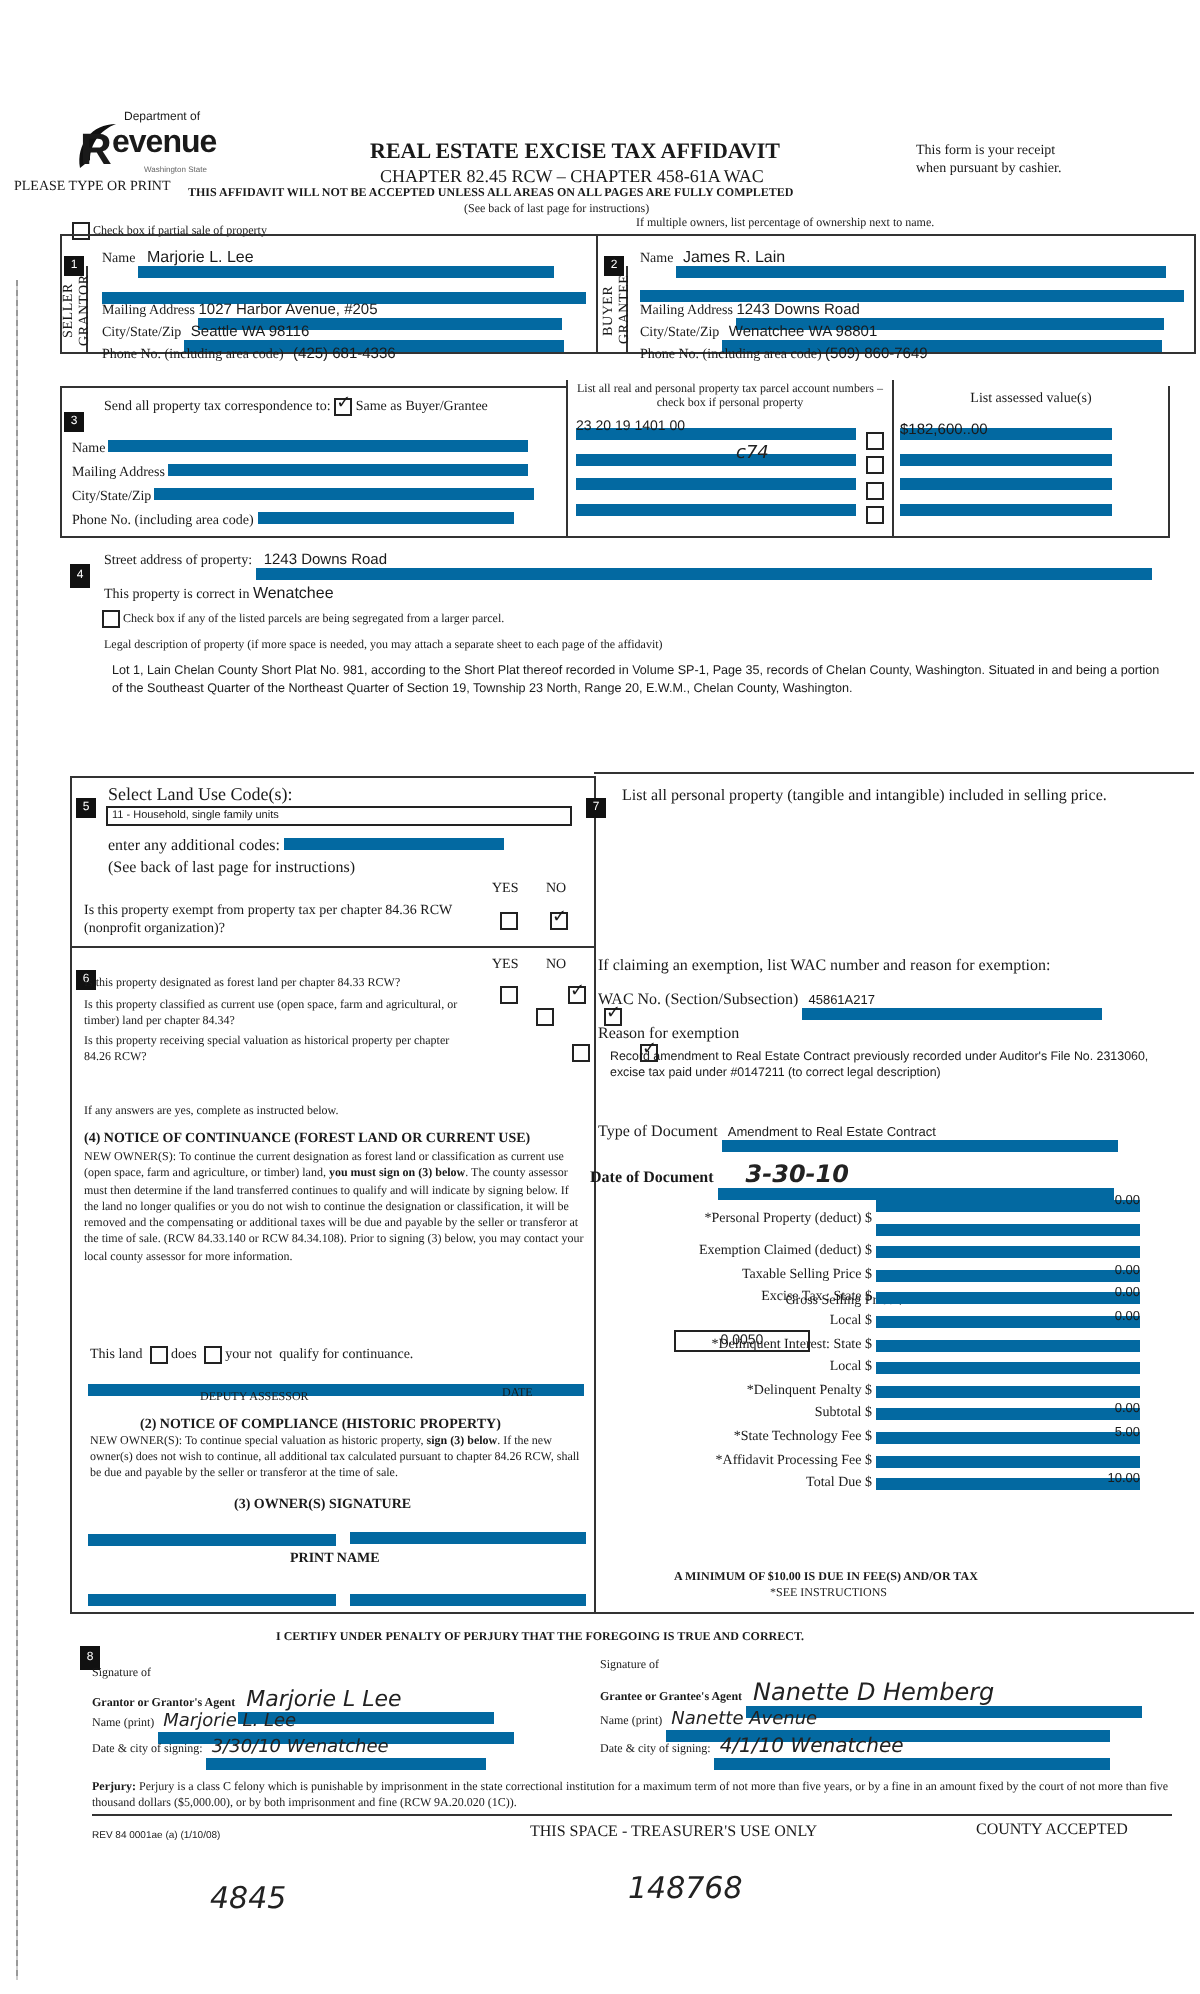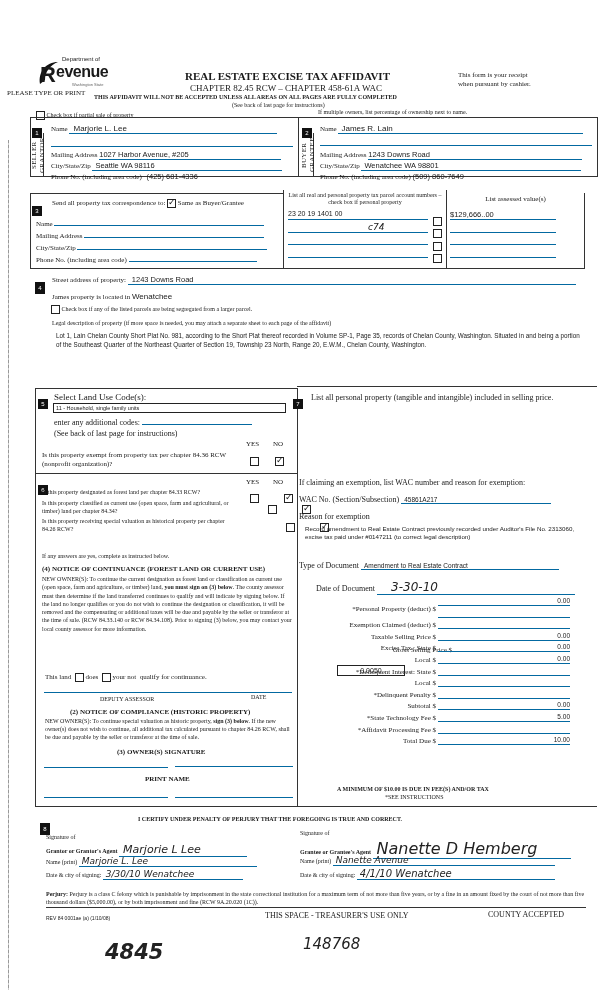--- a/index.html
+++ b/index.html
@@ -1,20 +1,20 @@
 <!DOCTYPE html>
 <html><head>
 <meta charset="utf-8">
 <style>
   * { box-sizing: border-box; margin: 0; padding: 0; }
   html, body { width: 600px; height: 997px; background: #fff; overflow: hidden; }
   body { position: relative; font-family: "Liberation Serif", serif; color: #1a1a1a; }
   .abs { position: absolute; }
   .sans { font-family: "Liberation Sans", sans-serif; }
-  .line { border-bottom: 1px solid #0369a1; }
+  .line { border-bottom: 6px solid #0369a1; }
   .box { display: inline-block; width: 9px; height: 9px; border: 1px solid #222; vertical-align: middle; background: #fff; position: relative; }
   .box.checked::after { content: "\2713"; position: absolute; left: 0px; top: -3px; font-size: 9px; font-family: "DejaVu Sans", sans-serif; }
   .secnum { display: inline-block; background: #111; color: #fff; font-size: 6px; width: 10px; height: 10px; text-align: center; line-height: 10px; font-family: "Liberation Sans", sans-serif; }
   .hand { font-family: "DejaVu Sans", sans-serif; font-style: italic; color: #222; }
   .vlabel { writing-mode: vertical-rl; transform: rotate(180deg); font-size: 7px; text-align: center; letter-spacing: 0.3px; }
   .t7 { font-size: 7px; }
   .t6 { font-size: 6px; }
   .t8 { font-size: 8px; }
   .t9 { font-size: 9px; }
   .right { text-align: right; }
@@ -121,33 +121,33 @@
 </div>
 <div class="abs t7" style="left:36px;top:254px;width:240px;">
   <span>Phone No. (including area code)</span>
   <span class="line" style="display:inline-block;width:128px;height:8px;"></span>
 </div>
 
 <div class="abs t6" style="left:286px;top:192px;width:158px;text-align:center;line-height:7px;">List all real and personal property tax parcel account numbers – check box if personal property</div>
 <div class="abs t7" style="left:448px;top:195px;width:135px;text-align:center;">List assessed value(s)</div>
 
 <div id="parcel-rows">
-    <div class="abs" style="left: 288px; top: 210px; width: 296px; height: 11px;"><span class="abs sans line" style="left: 0px; top: 0px; width: 140px; height: 10px; font-size: 7px;">23 20 19 1401 00</span><span class="box abs" style="left: 145px; top: 1px;"></span><span class="abs sans line" style="left: 162px; top: 0px; width: 106px; height: 10px; font-size: 7.5px;">$129,666..00</span></div>
+    <div class="abs" style="left: 288px; top: 210px; width: 296px; height: 11px;"><span class="abs sans line" style="left: 0px; top: 0px; width: 140px; height: 10px; font-size: 7px;">23 20 19 1401 00</span><span class="box abs" style="left: 145px; top: 1px;"></span><span class="abs sans line" style="left: 162px; top: 0px; width: 106px; height: 10px; font-size: 7.5px;">$182,600..00</span></div>
     <div class="abs" style="left: 288px; top: 222.5px; width: 296px; height: 11px;"><span class="abs sans line" style="left: 0px; top: 0px; width: 140px; height: 10px; font-size: 7px;"></span><span class="abs hand" style="left: 80px; top: -1px; font-size: 9px;">c74</span><span class="box abs" style="left: 145px; top: 1px;"></span><span class="abs sans line" style="left: 162px; top: 0px; width: 106px; height: 10px; font-size: 7.5px;"></span></div>
     <div class="abs" style="left: 288px; top: 235px; width: 296px; height: 11px;"><span class="abs sans line" style="left: 0px; top: 0px; width: 140px; height: 10px; font-size: 7px;"></span><span class="box abs" style="left: 145px; top: 1px;"></span><span class="abs sans line" style="left: 162px; top: 0px; width: 106px; height: 10px; font-size: 7.5px;"></span></div>
     <div class="abs" style="left: 288px; top: 247.5px; width: 296px; height: 11px;"><span class="abs sans line" style="left: 0px; top: 0px; width: 140px; height: 10px; font-size: 7px;"></span><span class="box abs" style="left: 145px; top: 1px;"></span><span class="abs sans line" style="left: 162px; top: 0px; width: 106px; height: 10px; font-size: 7.5px;"></span></div>
   </div>
 
 <div class="abs" style="left:35px;top:276px;"><span class="secnum" style="height:12px;line-height:12px;">4</span></div>
 <div class="abs t7" style="left:52px;top:275px;width:540px;">
   <span>Street address of property:</span>
   <span class="sans line" style="display:inline-block;width:448px;font-size:7.5px;padding-left:4px;">1243 Downs Road</span>
 </div>
 <div class="abs t7" style="left:52px;top:292px;">
-  <span>James property is located in</span>
+  <span>This property is correct in</span>
   <span class="sans" style="font-size:8px;">Wenatchee</span>
 </div>
 <div class="abs t6" style="left:51px;top:305px;">
   <span class="box"></span>
   <span>Check box if any of the listed parcels are being segregated from a larger parcel.</span>
 </div>
 <div class="abs t6" style="left:52px;top:320px;">Legal description of property (if more space is needed, you may attach a separate sheet to each page of the affidavit)</div>
 <div class="abs sans" style="left:56px;top:332px;width:530px;font-size:6.3px;line-height:8.5px;">Lot 1, Lain Chelan County Short Plat No. 981, according to the Short Plat thereof recorded in Volume SP-1, Page 35, records of Chelan County, Washington. Situated in and being a portion of the Southeast Quarter of the Northeast Quarter of Section 19, Township 23 North, Range 20, E.W.M., Chelan County, Washington.</div>
 
 <div class="abs" style="left:35px;top:388px;width:263px;height:418px;border-left:1px solid #333;border-top:1px solid #333;"></div>
@@ -203,21 +203,21 @@
 <div class="abs t8" style="left:299px;top:495px;">
   <span>WAC No. (Section/Subsection)</span>
   <span class="sans line" style="display:inline-block;width:150px;font-size:6.5px;padding-left:3px;">45861A217</span>
 </div>
 <div class="abs t8" style="left:299px;top:512px;">Reason for exemption</div>
 <div class="abs sans" style="left:305px;top:525px;width:270px;font-size:6.2px;line-height:7.5px;">Record amendment to Real Estate Contract previously recorded under Auditor's File No. 2313060, excise tax paid under #0147211 (to correct legal description)</div>
 <div class="abs t8" style="left:299px;top:561px;">
   <span>Type of Document</span>
   <span class="sans line" style="display:inline-block;width:198px;font-size:6.5px;padding-left:3px;">Amendment to Real Estate Contract</span>
 </div>
-<div class="abs t8" style="left:316px;top:580px;">
+<div class="abs t8" style="left:295px;top:580px;font-weight:bold;">
   <span>Date of Document</span>
   <span class="hand line" style="display:inline-block;width:198px;font-size:12px;padding-left:14px;">3-30-10</span>
 </div>
 
 <div id="calc-rows">
     <div class="abs t7 right" style="left: 316px; top: 598px; width: 136px; margin-top: 48px;">Gross Selling Price $</div>
     <div class="abs sans line right" style="left: 438px; top: 597px; width: 132px; height: 9px; font-size: 6.5px;">0.00</div>
     <div class="abs t7 right" style="left: 300px; top: 605px; width: 136px;">*Personal Property (deduct) $</div>
     <div class="abs sans line right" style="left: 438px; top: 608.6px; width: 132px; height: 9px; font-size: 6.5px;"></div>
     <div class="abs t7 right" style="left: 300px; top: 621.2px; width: 136px;">Exemption Claimed (deduct) $</div>
@@ -262,29 +262,29 @@
   <span class="hand line" style="display:inline-block;width:178px;font-size:9px;padding-left:3px;">Marjorie L. Lee</span>
 </div>
 <div class="abs t6" style="left:46px;top:869px;">
   <span>Date &amp; city of signing:</span>
   <span class="hand line" style="display:inline-block;width:140px;font-size:9px;padding-left:3px;">3/30/10  Wenatchee</span>
 </div>
 
 <div class="abs t6" style="left:300px;top:830px;">Signature of</div>
 <div class="abs t6 bold" style="left:300px;top:839px;">
   <span>Grantee or Grantee's Agent</span>
-  <span class="hand line" style="display:inline-block;width:198px;font-size:16px;font-weight:normal;padding-left:4px;">Nanette D Hemberg</span>
+  <span class="hand line" style="display:inline-block;width:198px;font-size:12px;font-weight:normal;padding-left:4px;">Nanette D Hemberg</span>
 </div>
 <div class="abs t6" style="left:300px;top:855px;">
   <span>Name (print)</span>
   <span class="hand line" style="display:inline-block;width:222px;font-size:9px;padding-left:3px;">Nanette Avenue</span>
 </div>
 <div class="abs t6" style="left:300px;top:868px;">
   <span>Date &amp; city of signing:</span>
   <span class="hand line" style="display:inline-block;width:198px;font-size:10px;padding-left:3px;">4/1/10  Wenatchee</span>
 </div>
 
 <div class="abs t6" style="left:46px;top:890px;width:540px;line-height:8px;border-bottom:1px solid #333;padding-bottom:1px;"><b>Perjury:</b><span> Perjury is a class C felony which is punishable by imprisonment in the state correctional institution for a maximum term of not more than five years, or by a fine in an amount fixed by the court of not more than five thousand dollars ($5,000.00), or by both imprisonment and fine (RCW 9A.20.020 (1C)).</span></div>
 <div class="abs sans" style="left:46px;top:915px;font-size:5px;">REV 84 0001ae (a) (1/10/08)</div>
 <div class="abs t8" style="left:265px;top:911px;">THIS SPACE - TREASURER'S USE ONLY</div>
 <div class="abs t8" style="left:488px;top:910px;">COUNTY ACCEPTED</div>
-<div class="abs hand" style="left:105px;top:940px;font-size:21px;font-weight:bold;">4845</div>
-<div class="abs hand" style="left:303px;top:935px;font-size:15px;">148768</div>
+<div class="abs hand" style="left:105px;top:940px;font-size:15px;">4845</div>
+<div class="abs hand" style="left:314px;top:935px;font-size:15px;">148768</div>
 
 </body></html>

